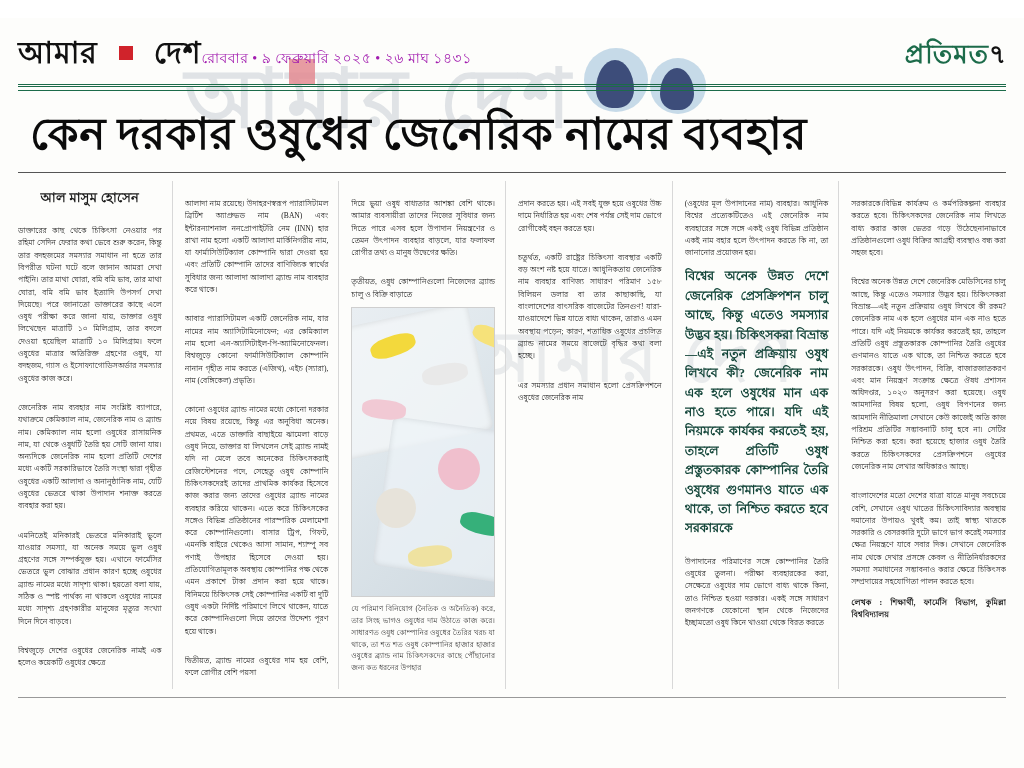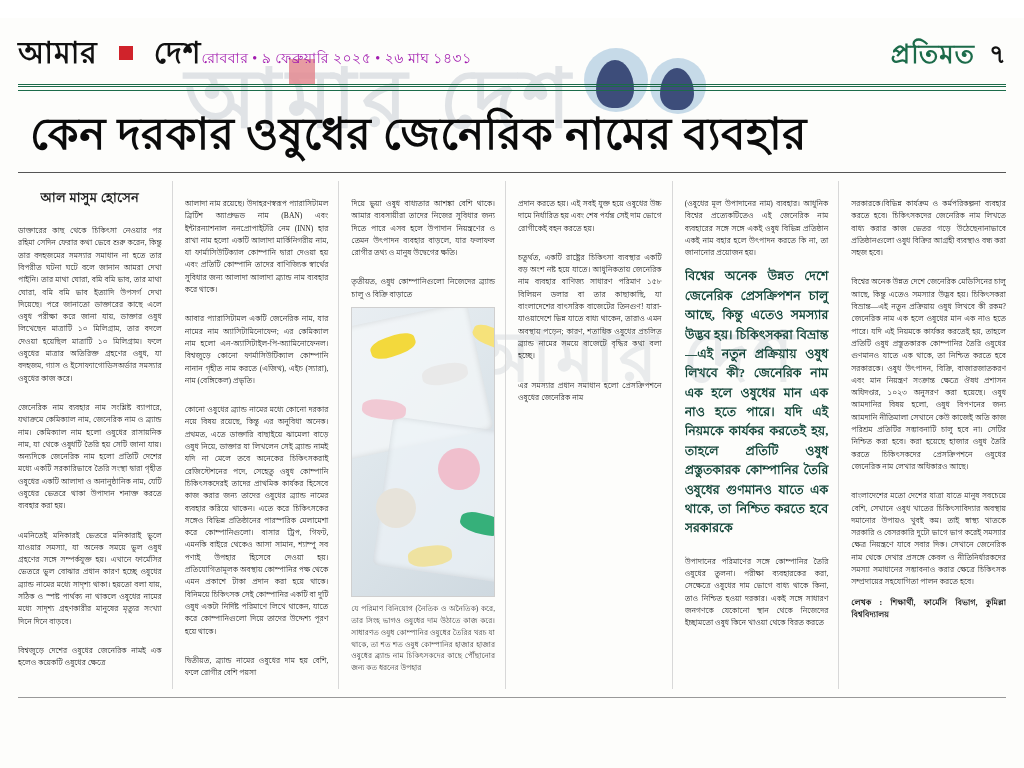--- a/index.html
+++ b/index.html
@@ -96,21 +96,20 @@
   .dateline {
     font-size: 14px;
     color: #a21caf;
     padding-bottom: 4px;
     margin-left: 0;
     letter-spacing: .5px;
   }
   .section-tag {
     display: flex;
     align-items: baseline;
-    gap: 14px;
     padding-bottom: 2px;
   }
   .section-name {
     font-size: 26px;
     font-weight: bold;
     color: #1c6b4a;
     letter-spacing: 1px;
   }
   .page-no {
     font-size: 26px;

